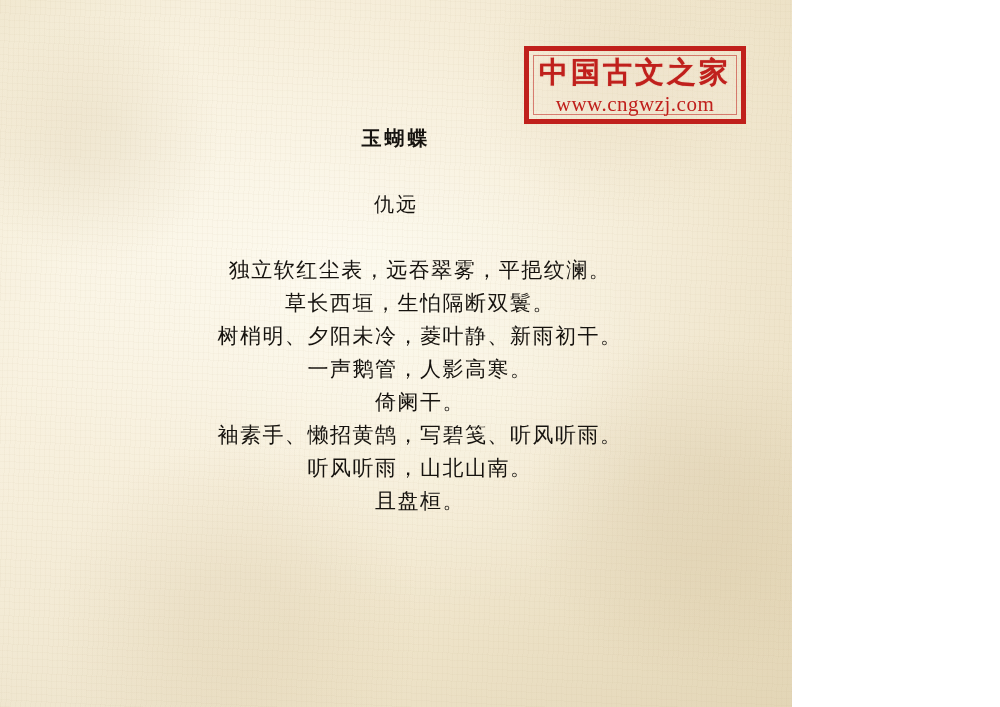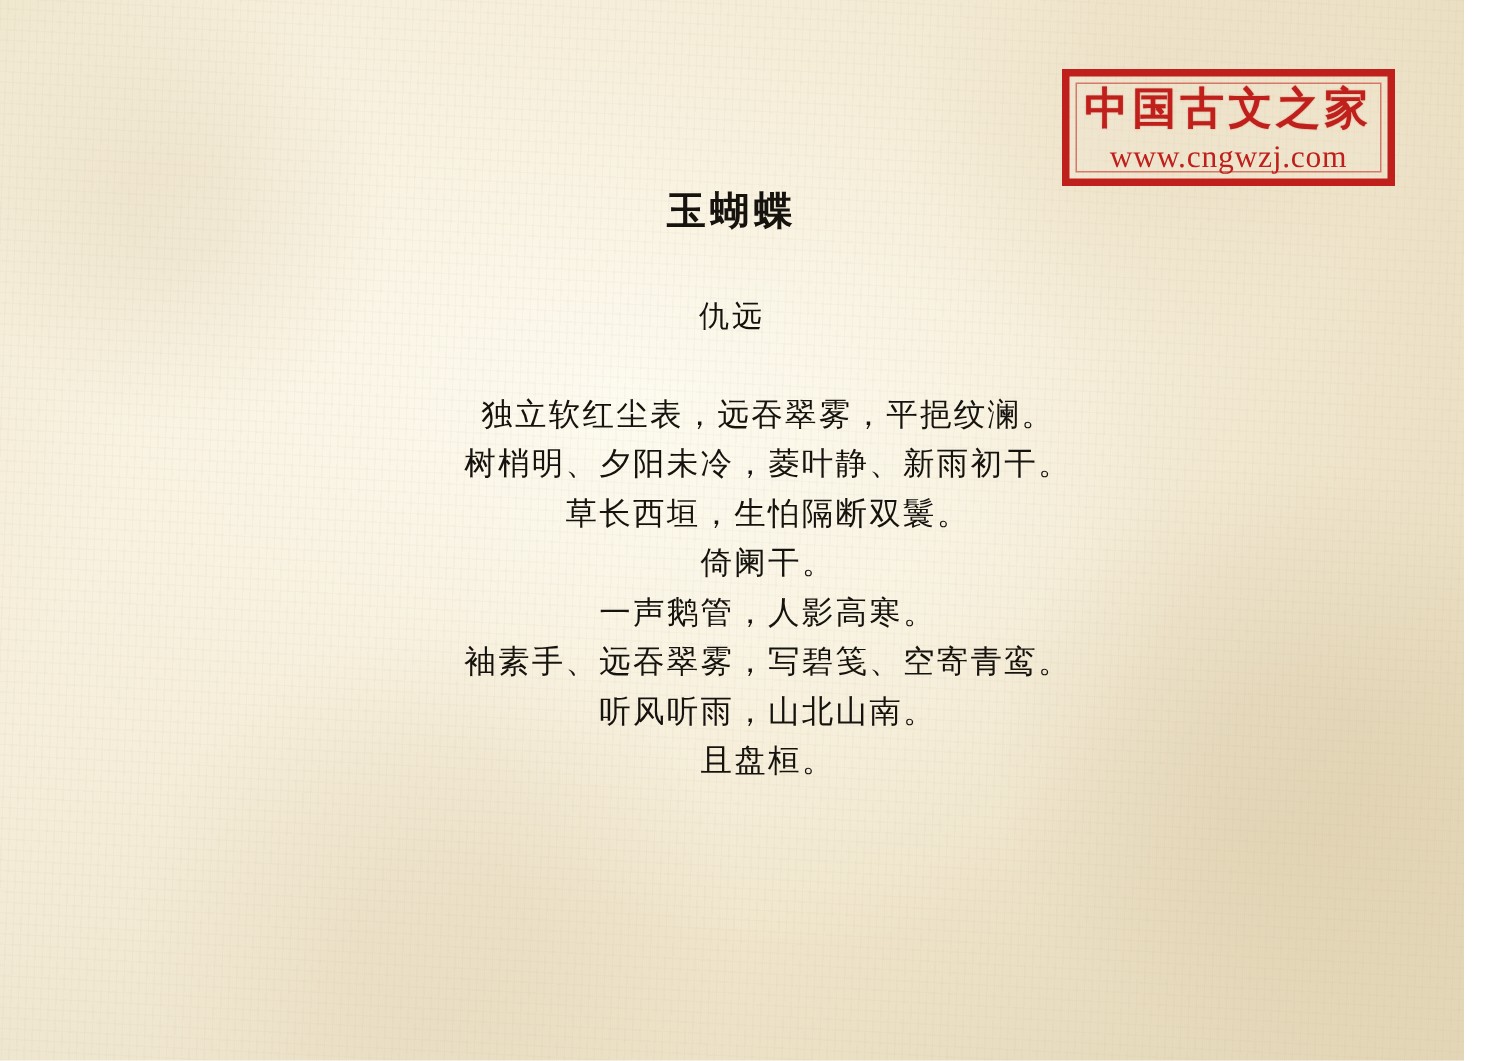--- a/index.html
+++ b/index.html
@@ -7,21 +7,21 @@
     padding: 0;
   }
   body {
     width: 1000px;
     height: 707px;
     overflow: hidden;
     font-family: "Liberation Serif", serif;
   }
   .page {
     position: relative;
-    width: 976px;
+    width: 792px;
     height: 707px;
     box-sizing: border-box;
     background:
       radial-gradient(ellipse 900px 520px at 42% 38%, rgba(255,253,244,0.85) 0%, rgba(250,243,226,0.45) 45%, rgba(238,228,203,0.25) 75%, rgba(226,214,186,0.35) 100%),
       linear-gradient(115deg, #efe6cd 0%, #f6efdc 18%, #f3ead4 38%, #efe4c9 60%, #e9ddc0 78%, #e3d5b4 100%);
     overflow: hidden;
   }
   
   .page::before {
     content: "";
@@ -92,21 +92,21 @@
     position: absolute;
     left: 0;
     right: 0;
     top: 128px;
     text-align: center;
     z-index: 3;
   }
   .poem-title {
     font-family: "DejaVu Serif", "Liberation Serif", serif;
     font-weight: bold;
-    font-size: 26px;
+    font-size: 20px;
     color: #16130f;
     letter-spacing: 3px;
     line-height: 1;
     margin: 0 0 46px 0;
   }
   .poem-author {
     font-family: "DejaVu Serif", "Liberation Serif", serif;
     font-size: 20px;
     color: #16130f;
     letter-spacing: 2px;
@@ -135,23 +135,23 @@
     <div class="seal-inner"></div>
     <div class="seal-title">中国古文之家</div>
     <div class="seal-url">www.cngwzj.com</div>
   </div>
 
   <div class="content">
     <h1 class="poem-title">玉蝴蝶</h1>
     <div class="poem-author">仇远</div>
     <div class="poem-body">
       <p class="poem-line">独立软红尘表，远吞翠雾，平挹纹澜。</p>
+      <p class="poem-line">草长西垣，生怕隔断双鬟。</p>
       <p class="poem-line">树梢明、夕阳未冷，菱叶静、新雨初干。</p>
-      <p class="poem-line">草长西垣，生怕隔断双鬟。</p>
+      <p class="poem-line">一声鹅管，人影高寒。</p>
       <p class="poem-line">倚阑干。</p>
-      <p class="poem-line">一声鹅管，人影高寒。</p>
-      <p class="poem-line">袖素手、远吞翠雾，写碧笺、空寄青鸾。</p>
+      <p class="poem-line">袖素手、懒招黄鹄，写碧笺、听风听雨。</p>
       <p class="poem-line">听风听雨，山北山南。</p>
       <p class="poem-line">且盘桓。</p>
     </div>
   </div>
 
 </div>
 
 </body></html>

